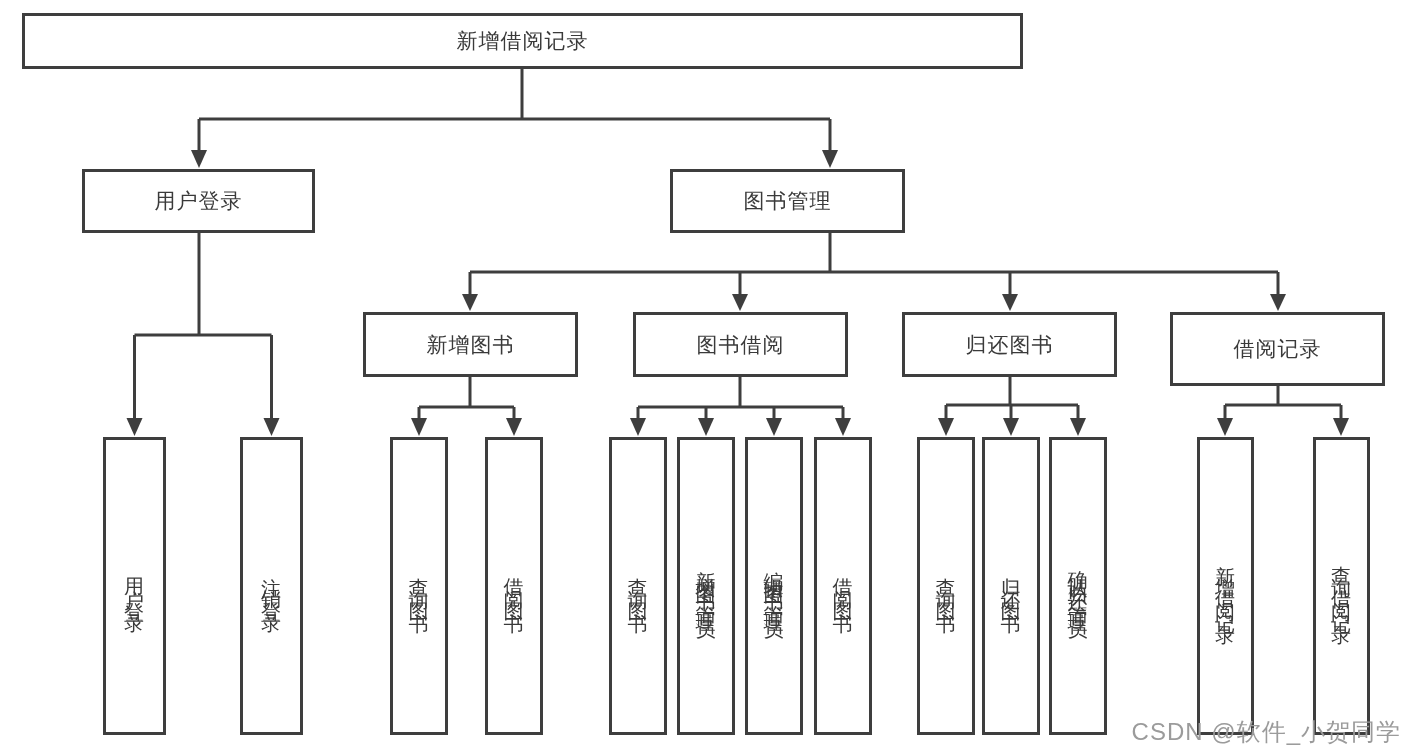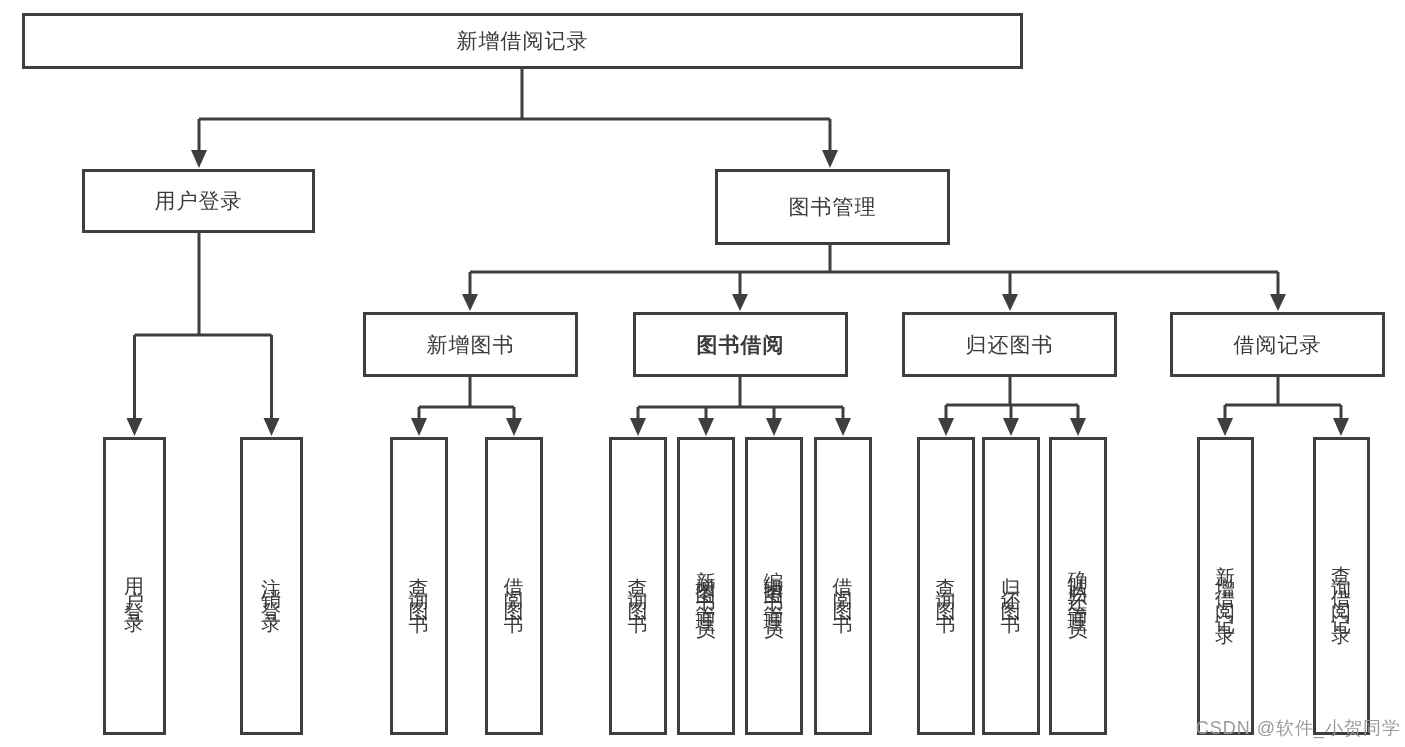--- a/index.html
+++ b/index.html
@@ -51,21 +51,21 @@
     line-height: 1;
     letter-spacing: 12px;
   }
   .vtext.dense {
     letter-spacing: 7px;
   }
   #watermark {
     position: absolute;
     top: 716px;
     right: 4px;
-    font-size: 18px;
+    font-size: 24px;
     color: #9b9b9b;
     letter-spacing: 1px;
     white-space: nowrap;
   }
 </style>
 </head>
 <body>
 
 <div id="canvas">
 
@@ -138,34 +138,34 @@
     </g>
   </svg>
 
   <div class="box" style="left:22px; top:13px; width:1001px; height:56px;">
     <span class="hlabel">新增借阅记录</span>
   </div>
 
   <div class="box" style="left:82px; top:169px; width:233px; height:64px;">
     <span class="hlabel">用户登录</span>
   </div>
-  <div class="box" style="left:715px; top:169px; width:235px; height:76px;">
+  <div class="box" style="left:670px; top:169px; width:235px; height:64px;">
     <span class="hlabel">图书管理</span>
   </div>
 
   <div class="box" style="left:363px; top:312px; width:215px; height:65px;">
     <span class="hlabel">新增图书</span>
   </div>
-  <div class="box" style="left:633px; top:312px; width:215px; height:65px;font-weight:bold;">
+  <div class="box" style="left:633px; top:312px; width:215px; height:65px;">
     <span class="hlabel">图书借阅</span>
   </div>
   <div class="box" style="left:902px; top:312px; width:215px; height:65px;">
     <span class="hlabel">归还图书</span>
   </div>
-  <div class="box" style="left:1170px; top:312px; width:215px; height:65px;">
+  <div class="box" style="left:1170px; top:312px; width:215px; height:74px;">
     <span class="hlabel">借阅记录</span>
   </div>
 
   <div class="box leaf" style="left:103px; width:63px;">
     <span class="vtext">用户登录</span>
   </div>
   <div class="box leaf" style="left:240px; width:63px;">
     <span class="vtext">注销登录</span>
   </div>
 

